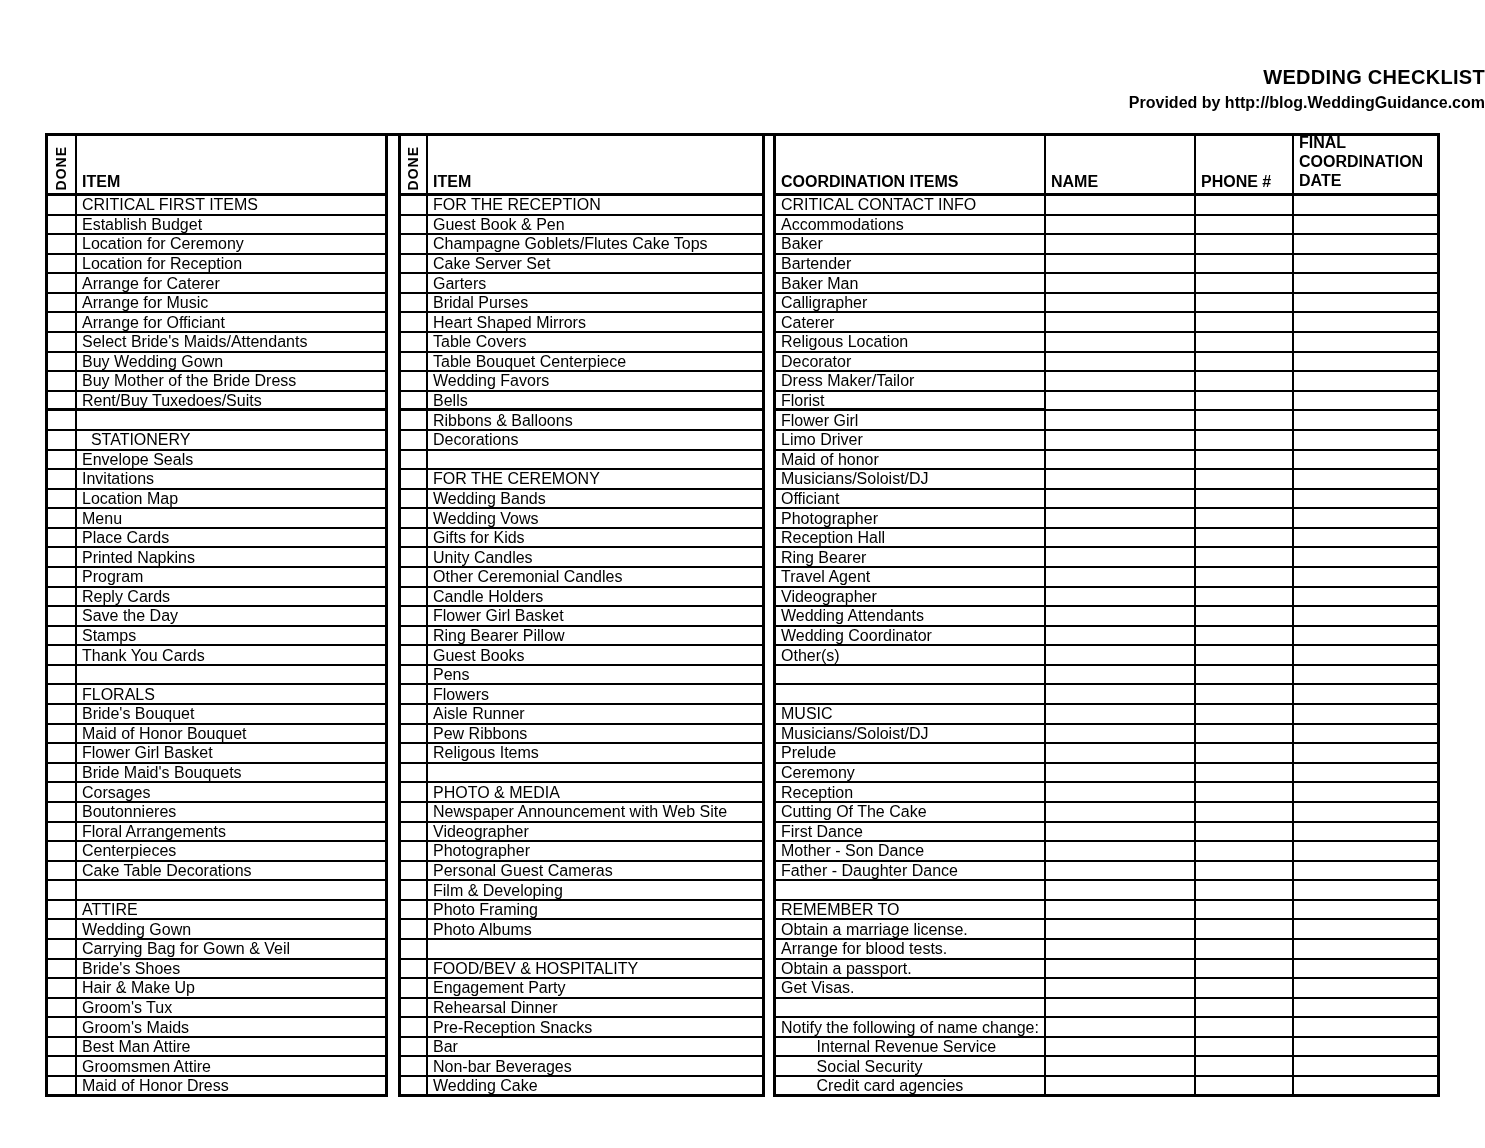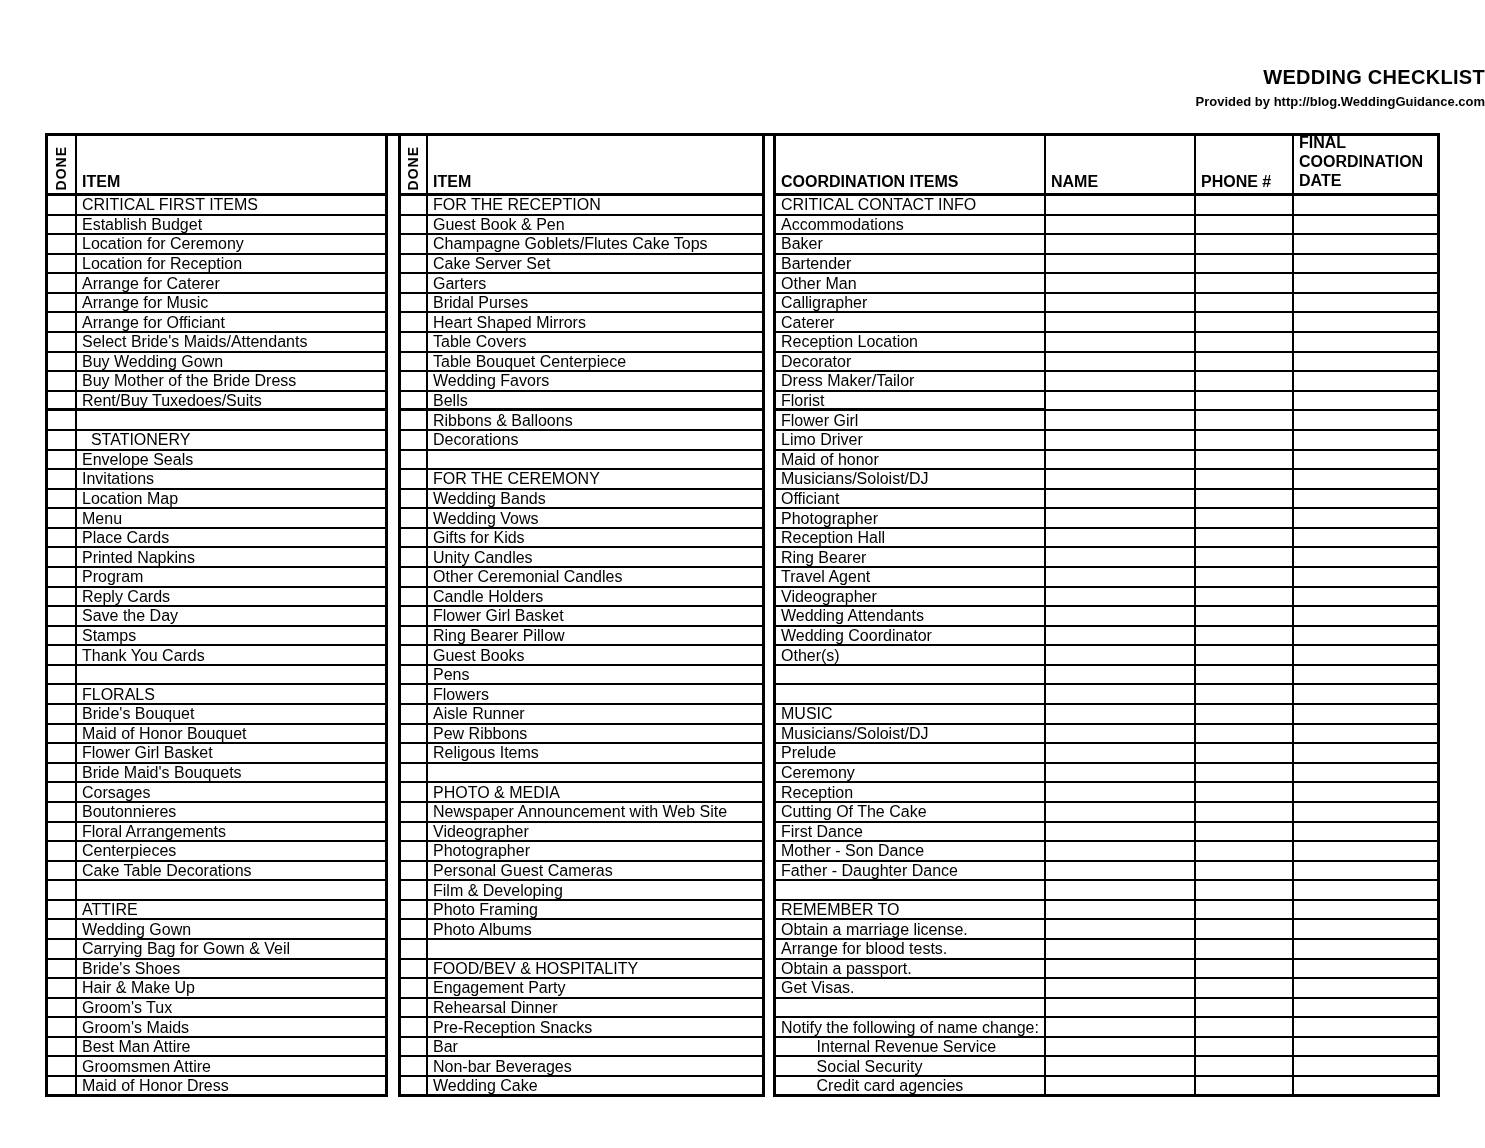--- a/index.html
+++ b/index.html
@@ -4,21 +4,21 @@
 <style>
   html,body { margin:0; padding:0; }
   body {
     width:1485px; height:1148px; position:relative;
     background:#fff; color:#000;
     font-family:"Liberation Sans", sans-serif;
     overflow:hidden;
   }
   .titleblock { position:absolute; top:66px; left:0; width:1485px; text-align:right; }
   .title    { font-size:20px; font-weight:bold; letter-spacing:.3px; }
-  .subtitle { font-size:13px; font-weight:bold; margin-top:5px; }
+  .subtitle { font-size:16px; font-weight:bold; margin-top:5px; }
 
   .checklist { position:absolute; left:45px; top:133px; }
 
   .hrow, .brow {
     display:grid;
     grid-template-columns:32px 311px 10px 30px 337px 8px 273px 150px 98px 146px;
   }
   .hrow { height:63px; }
   .brow { height:19.587px; }
 
@@ -130,21 +130,21 @@
         <div class="cell c-phone"></div>
         <div class="cell c-date"></div>
       </div>
       <div class="brow">
         <div class="cell c-done1"></div>
         <div class="cell c-item1 b">Arrange for Caterer</div>
         <div class="cell c-gap"></div>
         <div class="cell c-done2"></div>
         <div class="cell c-item2">Garters</div>
         <div class="cell c-gap"></div>
-        <div class="cell c-coord">Other Man</div>
+        <div class="cell c-coord">Baker Man</div>
         <div class="cell c-name"></div>
         <div class="cell c-phone"></div>
         <div class="cell c-date"></div>
       </div>
       <div class="brow">
         <div class="cell c-done1"></div>
         <div class="cell c-item1 b">Arrange for Music</div>
         <div class="cell c-gap"></div>
         <div class="cell c-done2"></div>
         <div class="cell c-item2">Bridal Purses</div>
@@ -166,21 +166,21 @@
         <div class="cell c-phone"></div>
         <div class="cell c-date"></div>
       </div>
       <div class="brow">
         <div class="cell c-done1"></div>
         <div class="cell c-item1 b">Select Bride's Maids/Attendants</div>
         <div class="cell c-gap"></div>
         <div class="cell c-done2"></div>
         <div class="cell c-item2">Table Covers</div>
         <div class="cell c-gap"></div>
-        <div class="cell c-coord">Reception Location</div>
+        <div class="cell c-coord">Religous Location</div>
         <div class="cell c-name"></div>
         <div class="cell c-phone"></div>
         <div class="cell c-date"></div>
       </div>
       <div class="brow">
         <div class="cell c-done1"></div>
         <div class="cell c-item1 b">Buy Wedding Gown</div>
         <div class="cell c-gap"></div>
         <div class="cell c-done2"></div>
         <div class="cell c-item2">Table Bouquet Centerpiece</div>

